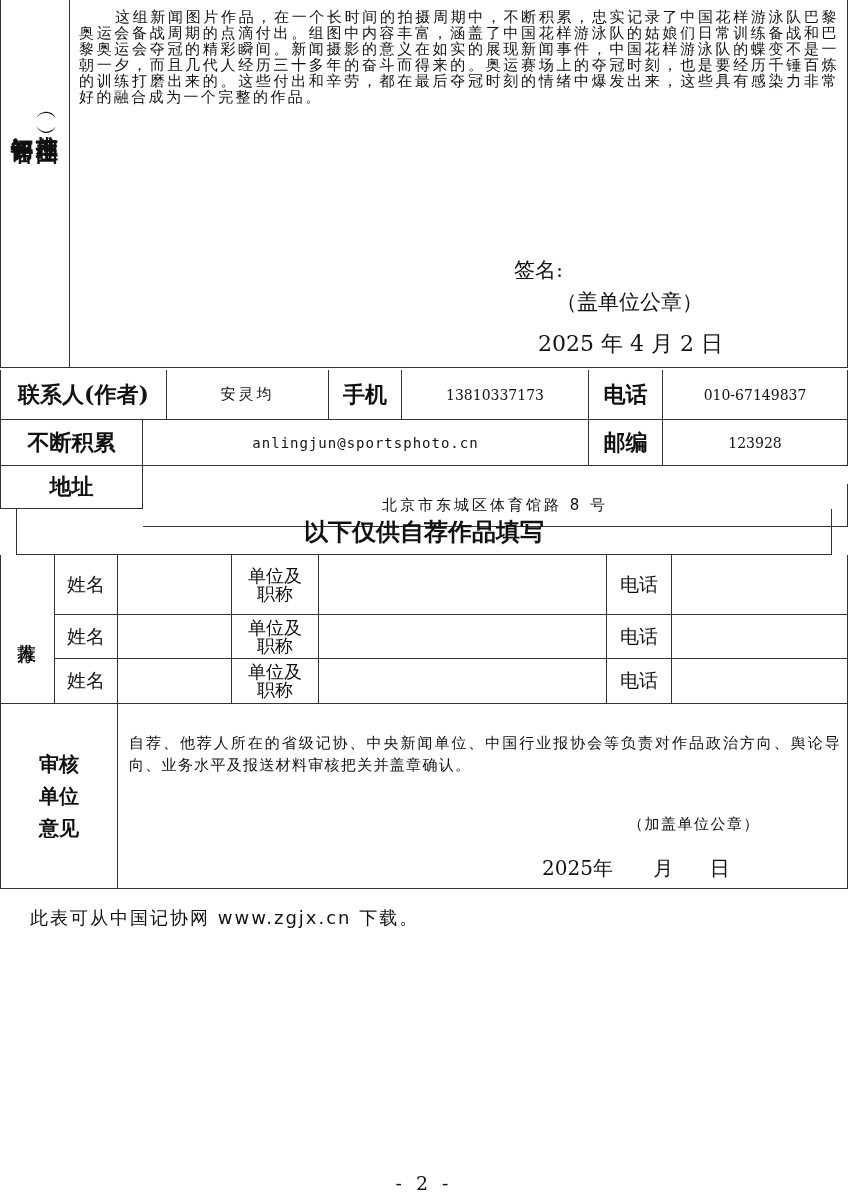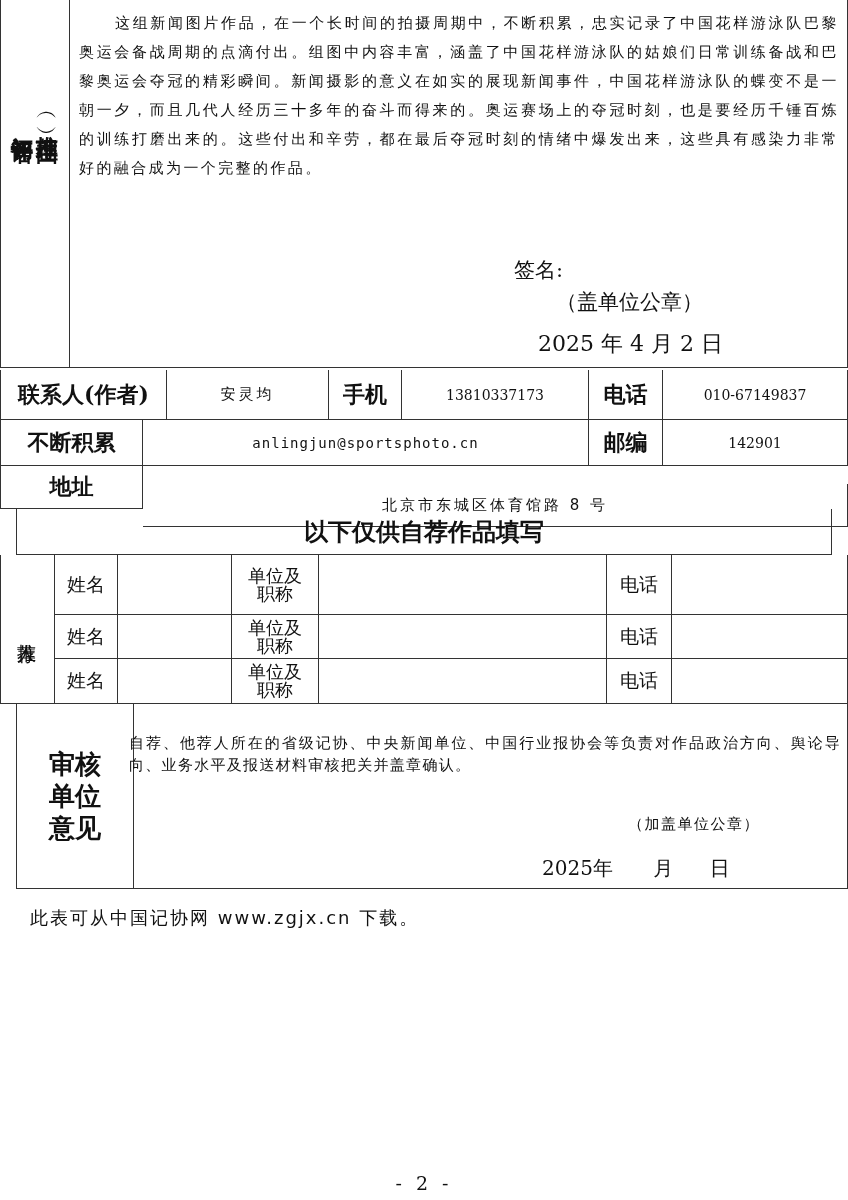--- a/index.html
+++ b/index.html
@@ -11,21 +11,21 @@
   .bl { border-left: 1.5px solid #333; }
   .bt { border-top: 1.5px solid #333; }
   .br { border-right: 1.5px solid #333; }
   .bb { border-bottom: 1.5px solid #333; }
   .cell { display: flex; align-items: center; justify-content: center; text-align: center; }
   .lbl-big { font-size: 22px; font-weight: bold; }
   .lbl-mid { font-size: 19px; text-align: right; }
   .val { font-size: 14px; letter-spacing: 1px; font-family: "DejaVu Sans Mono", "Liberation Mono", monospace; }
   .val-cjk { font-size: 15px; letter-spacing: 3px; font-family: "DejaVu Sans", sans-serif; }
   .body-text {
-    font-family: "DejaVu Sans", sans-serif; font-size: 15px; line-height: 29px;
+    font-family: "DejaVu Sans", sans-serif; font-size: 15px; line-height: 16px;
     letter-spacing: 2.4px; text-align: justify;
   }
   .vert { writing-mode: vertical-rl; text-orientation: upright; }
   .two-line { font-size: 18px; line-height: 18px; }
 </style>
 </head>
 <body>
 
 <div class="abs bl br bb bt" style="left:0;top:-2px;width:848px;height:370px;"></div>
 <div class="abs br" style="left:0;top:0;width:70px;height:368px;"></div>
@@ -45,21 +45,21 @@
 <div class="abs bl bb br cell lbl-big" style="left:0;top:370px;width:167px;height:50px;">联系人(作者)</div>
 <div class="abs bb br cell val-cjk" style="left:167px;top:370px;width:162px;height:50px;">安灵均</div>
 <div class="abs bb br cell lbl-big" style="left:329px;top:370px;width:73px;height:50px;">手机</div>
 <div class="abs bb br cell val" style="left:402px;top:370px;width:187px;height:50px;font-family:'DejaVu Serif',serif;letter-spacing:0;">13810337173</div>
 <div class="abs bb br cell lbl-big" style="left:589px;top:370px;width:74px;height:50px;">电话</div>
 <div class="abs bb br cell val" style="left:663px;top:370px;width:185px;height:50px;font-family:'DejaVu Serif',serif;letter-spacing:0;">010-67149837</div>
 
 <div class="abs bl bb br cell lbl-big" style="left:0;top:420px;width:143px;height:46px;">不断积累</div>
 <div class="abs bb br cell val" style="left:143px;top:420px;width:446px;height:46px;">anlingjun@sportsphoto.cn</div>
 <div class="abs bb br cell lbl-big" style="left:589px;top:420px;width:74px;height:46px;">邮编</div>
-<div class="abs bb br cell val" style="left:663px;top:420px;width:185px;height:46px;font-family:'DejaVu Serif',serif;letter-spacing:0;">142901</div>
+<div class="abs bb br cell val" style="left:663px;top:420px;width:185px;height:46px;font-family:'DejaVu Serif',serif;letter-spacing:0;">123928</div>
 
 <div class="abs bl bb br cell lbl-big" style="left:0;top:466px;width:143px;height:43px;">地址</div>
 <div class="abs bb br cell val-cjk" style="left:143px;top:484px;width:705px;height:43px;">北京市东城区体育馆路 8 号</div>
 
 <div class="abs bl bb br cell" style="left:16px;top:509px;width:816px;height:46px;font-size:24px;font-weight:bold;">以下仅供自荐作品填写</div>
 <div class="abs bl bb br cell" style="left:0;top:555px;width:55px;height:149px;">
   <div class="vert" style="font-size:19px;line-height:22px;">推荐人</div>
 </div>
 
 <div class="abs bb br cell lbl-mid" style="left:55px;top:555px;width:63px;height:60px;">姓名</div>
@@ -85,21 +85,21 @@
 <div class="abs bb br cell lbl-mid" style="left:55px;top:659px;width:63px;height:45px;">姓名</div>
 <div class="abs bb br" style="left:118px;top:659px;width:114px;height:45px;"></div>
 <div class="abs bb br cell two-line" style="left:232px;top:659px;width:87px;height:45px;flex-direction:column;">
   <span>单位及</span>
   <span>职称</span>
 </div>
 <div class="abs bb br" style="left:319px;top:659px;width:288px;height:45px;"></div>
 <div class="abs bb br cell lbl-mid" style="left:607px;top:659px;width:65px;height:45px;">电话</div>
 <div class="abs bb br" style="left:672px;top:659px;width:176px;height:45px;"></div>
 
-<div class="abs bl bb br cell" style="left:16px;top:704px;width:118px;height:185px;flex-direction:column;font-size:26px;line-height:32px;font-weight:bold;">
+<div class="abs bl bb br cell" style="left:0;top:704px;width:118px;height:185px;flex-direction:column;font-size:20px;line-height:32px;font-weight:bold;">
   <span>审核</span>
   <span>单位</span>
   <span>意见</span>
 </div>
 <div class="abs bb br" style="left:118px;top:704px;width:730px;height:185px;"></div>
 <div class="abs body-text" style="left:129px;top:732px;width:712px;font-size:15px;letter-spacing:1.3px;line-height:22px;">自荐、他荐人所在的省级记协、中央新闻单位、中国行业报协会等负责对作品政治方向、舆论导向、业务水平及报送材料审核把关并盖章确认。</div>
 <div class="abs" style="left:628px;top:815px;font-size:15px;letter-spacing:1.5px;font-family:'DejaVu Sans',sans-serif;">（加盖单位公章）</div>
 <div class="abs" style="left:542px;top:855px;font-size:20px;">
   <span>2025年</span>
   <span style="margin-left:34px;">月</span>

